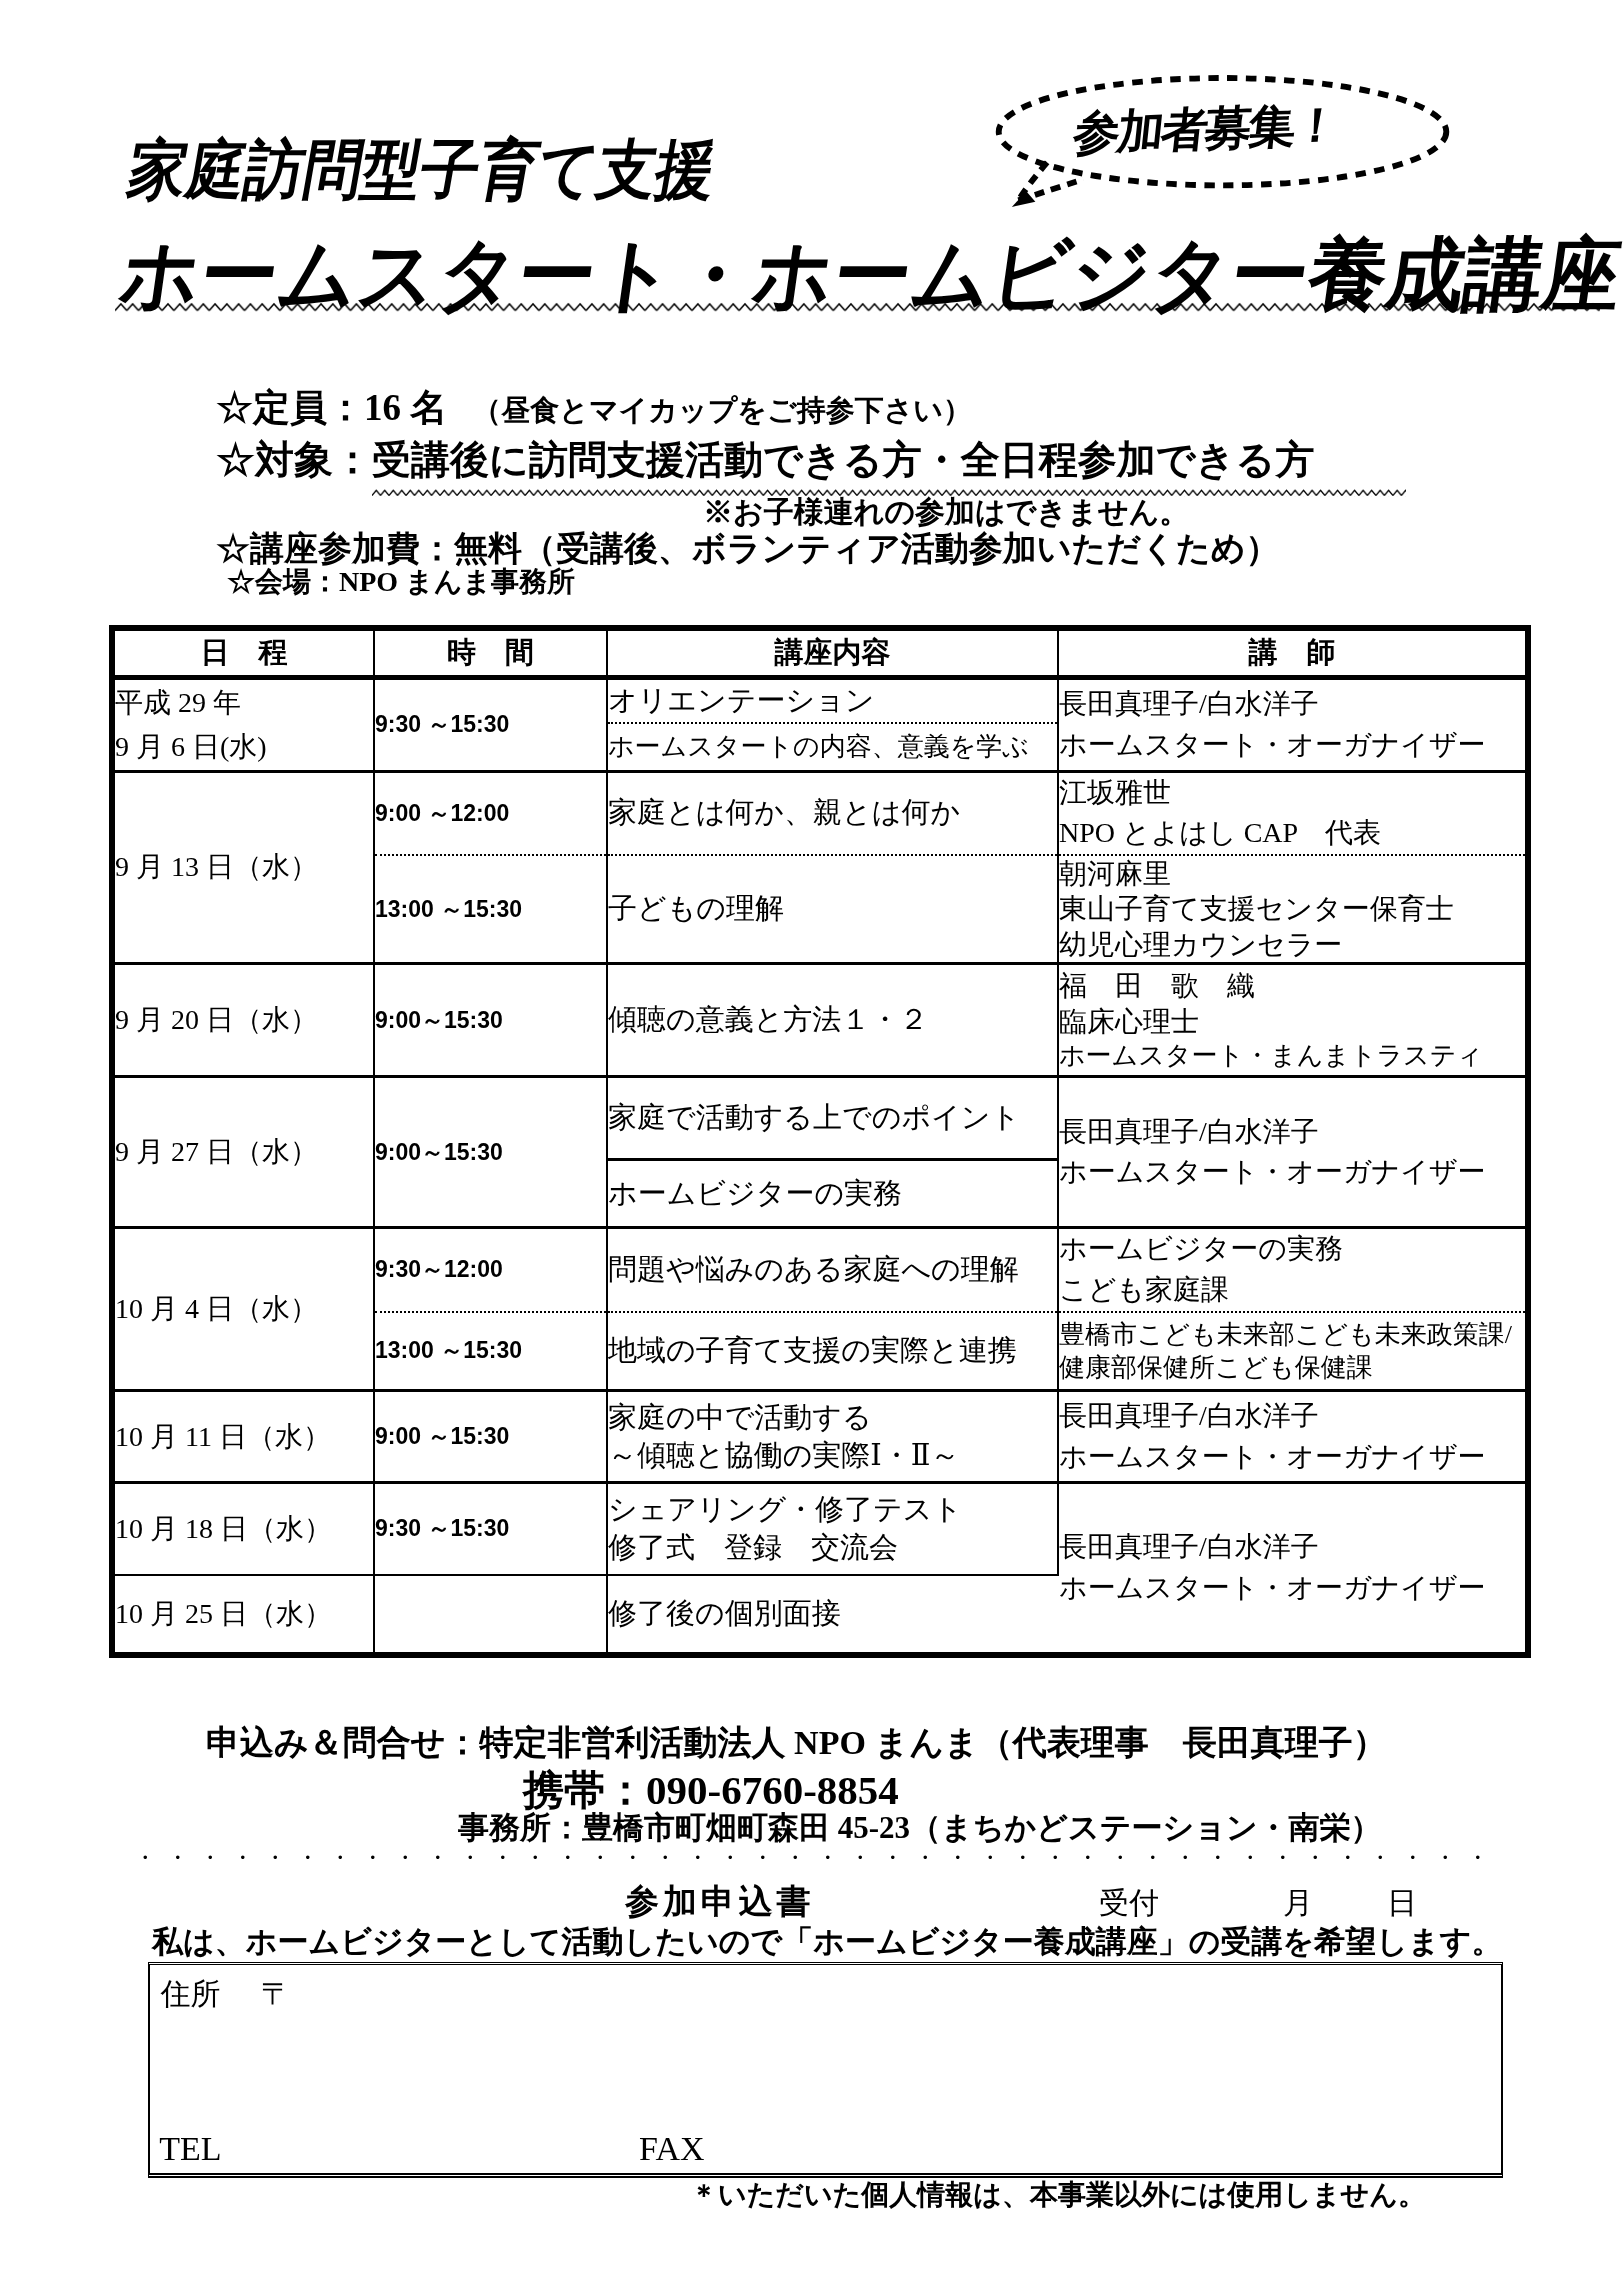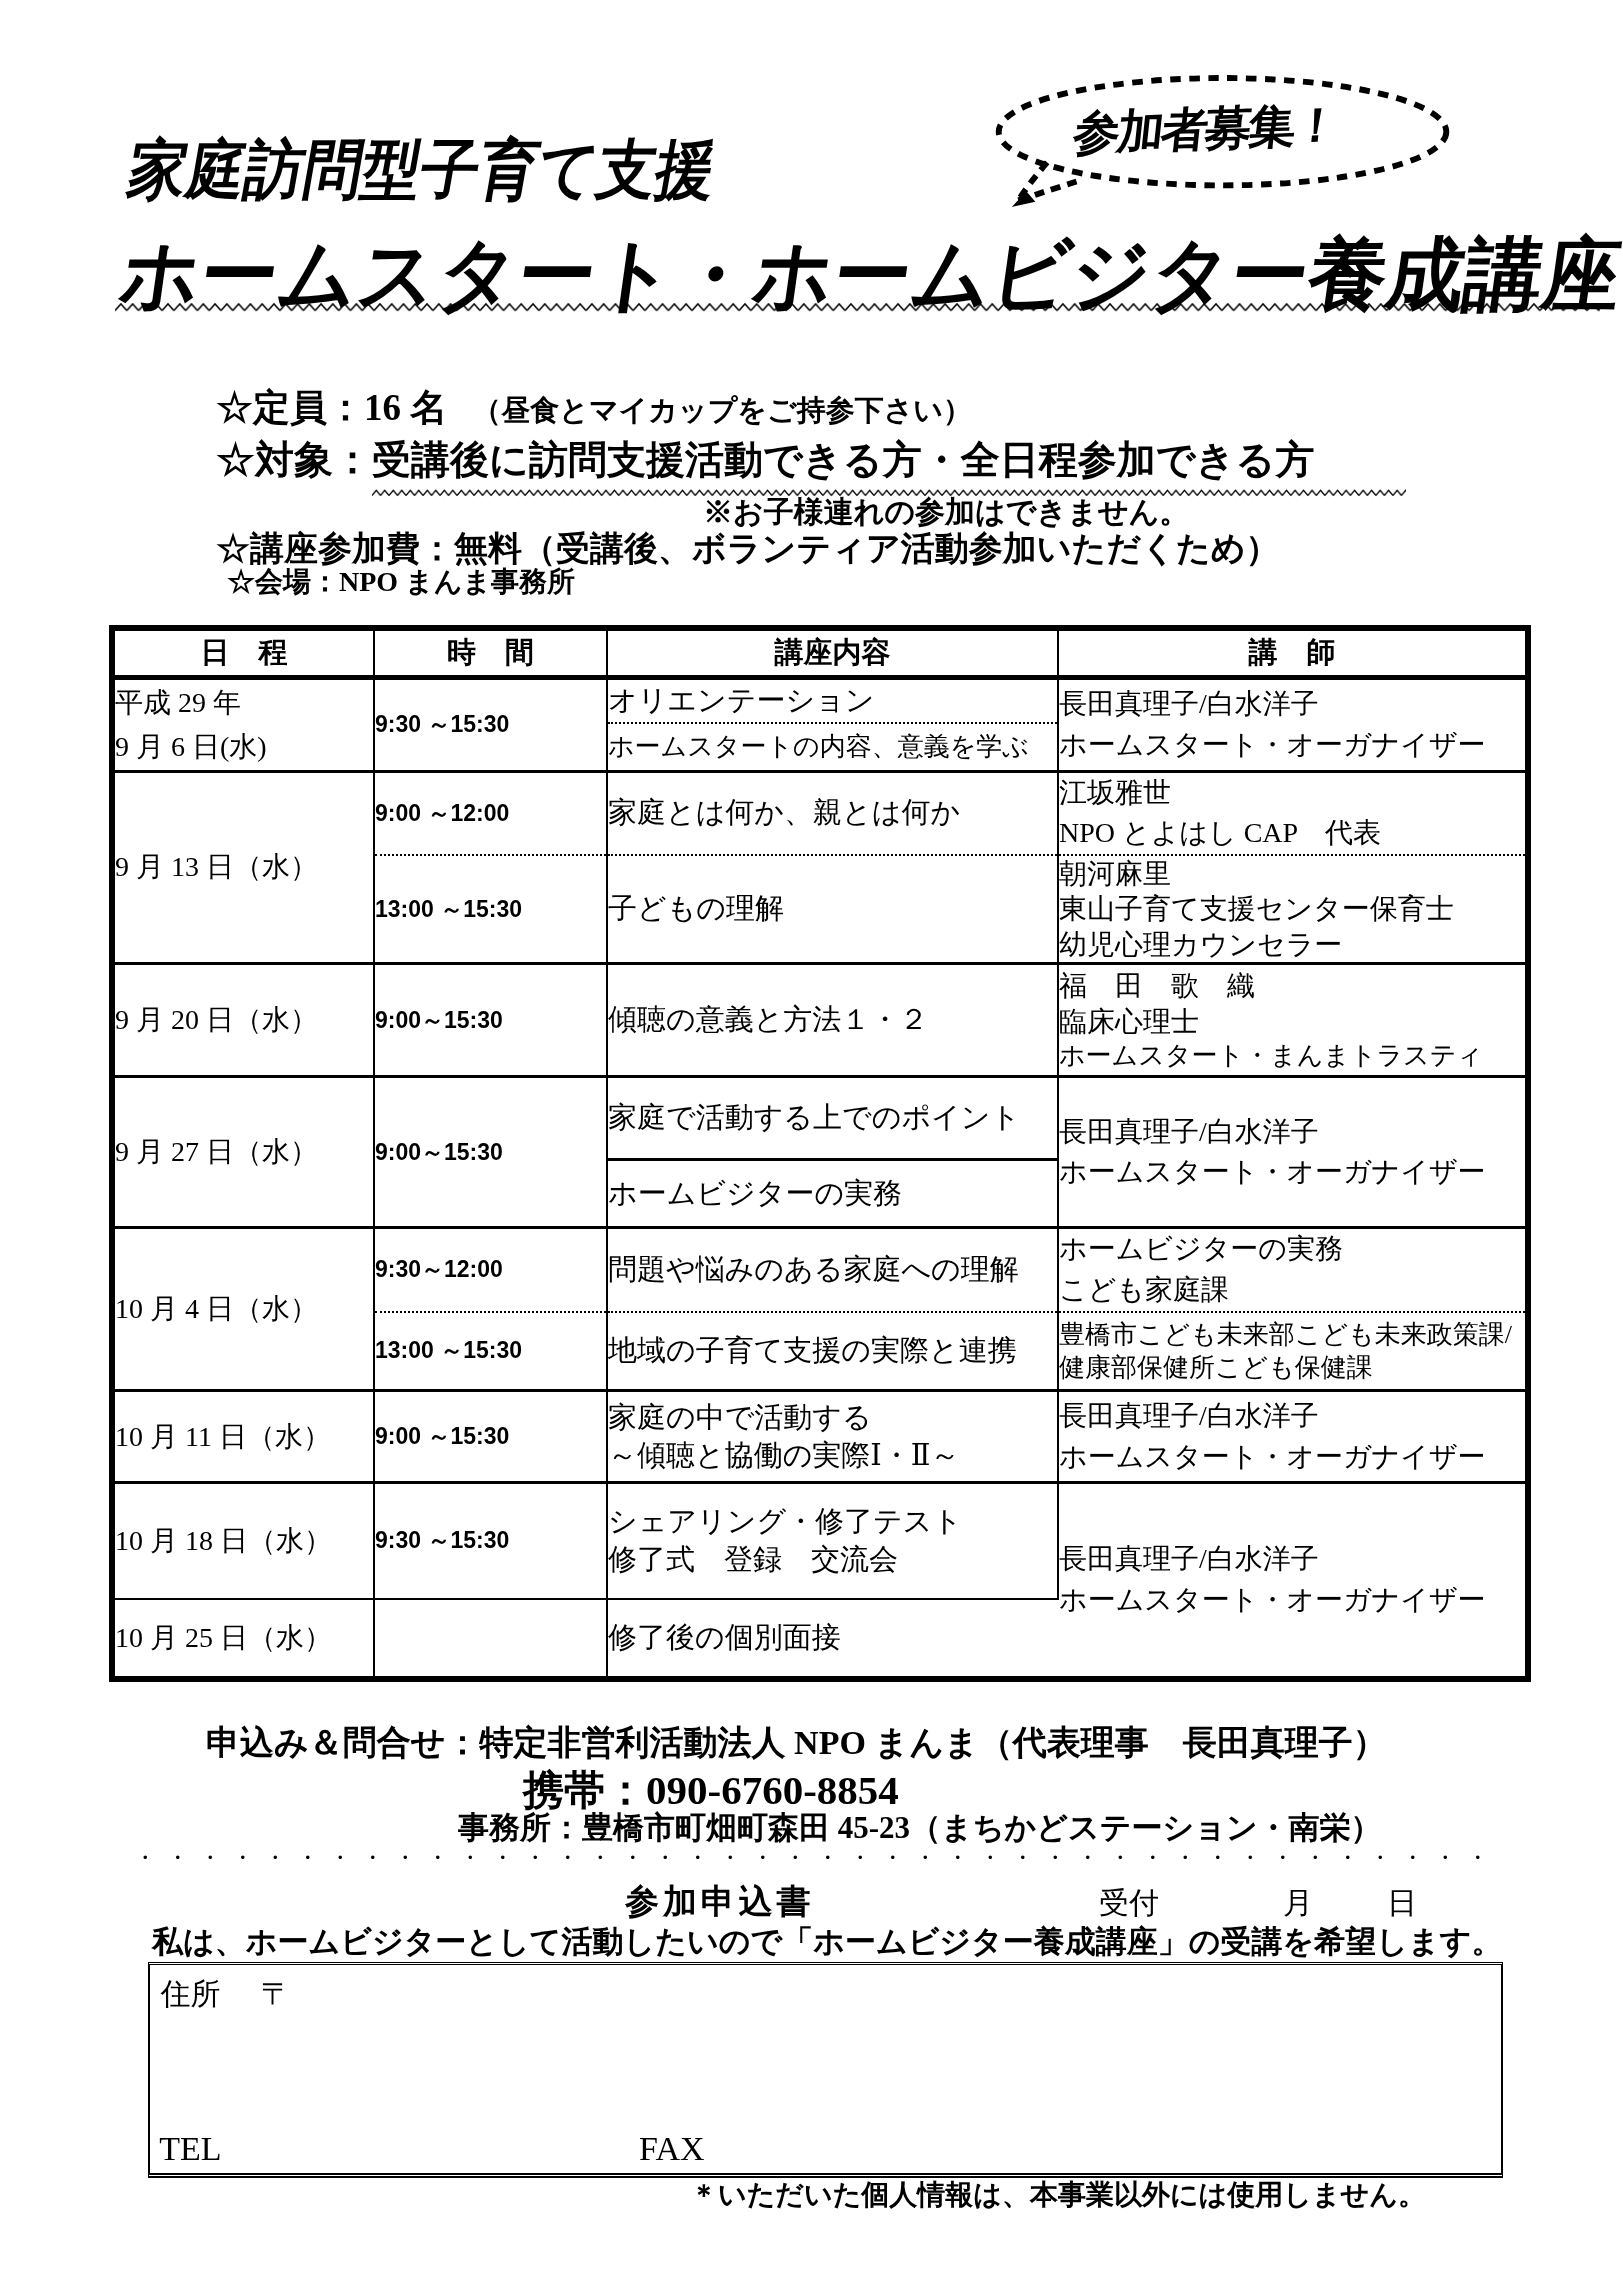--- a/index.html
+++ b/index.html
@@ -217,21 +217,21 @@
       <td class="c-cont">
         <div>家庭の中で活動する</div>
         <div>～傾聴と協働の実際Ⅰ・Ⅱ～</div>
       </td>
       <td class="c-inst">
         <div>長田真理子/白水洋子</div>
         <div>ホームスタート・オーガナイザー</div>
       </td>
     </tr>
 
-    <tr class="psep" style="height:116px">
+    <tr class="psep" style="height:92px">
       <td class="c-date">10 月 18 日（水）</td>
       <td class="c-time">9:30 ～15:30</td>
       <td class="c-cont vtop pt10">
         <div>シェアリング・修了テスト</div>
         <div>修了式　登録　交流会</div>
       </td>
       <td class="c-inst" rowspan="2">
         <div>長田真理子/白水洋子</div>
         <div>ホームスタート・オーガナイザー</div>
       </td>

